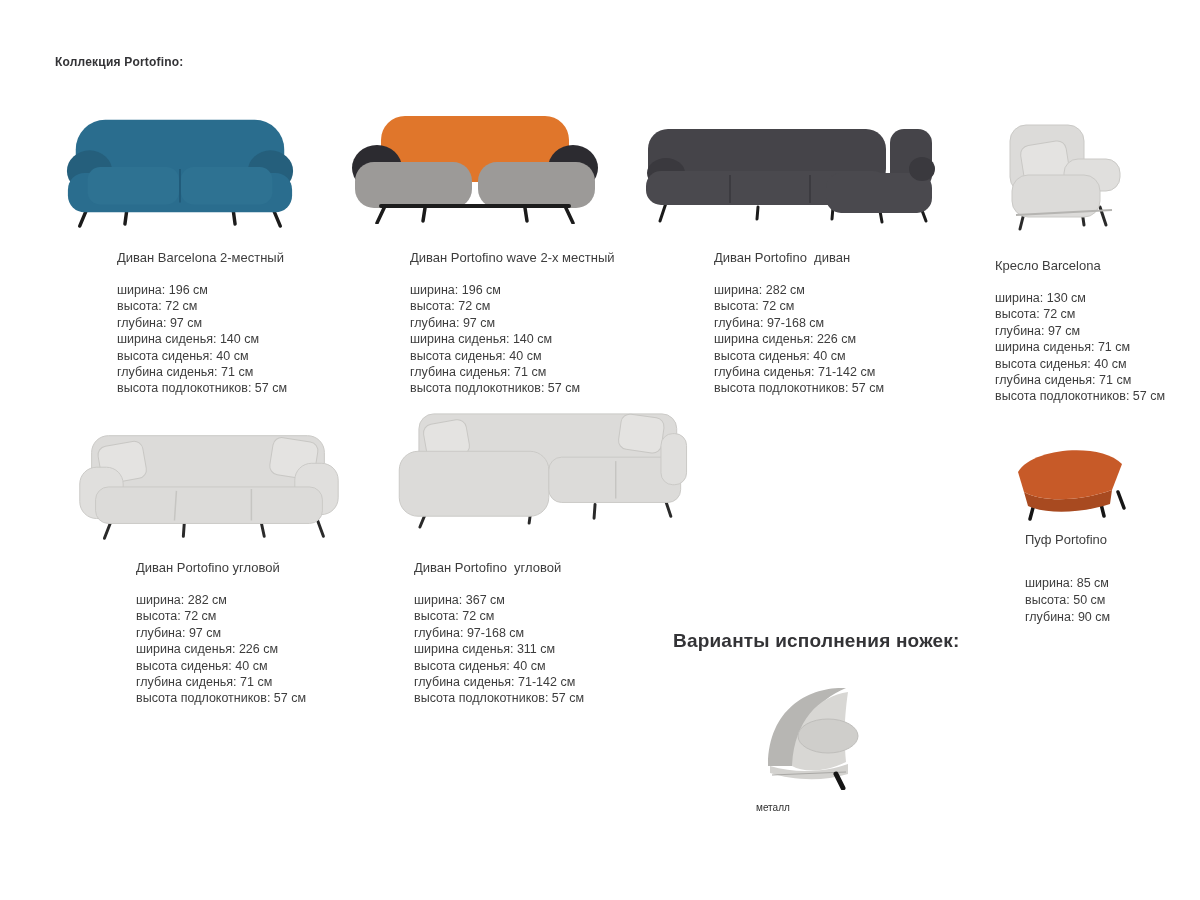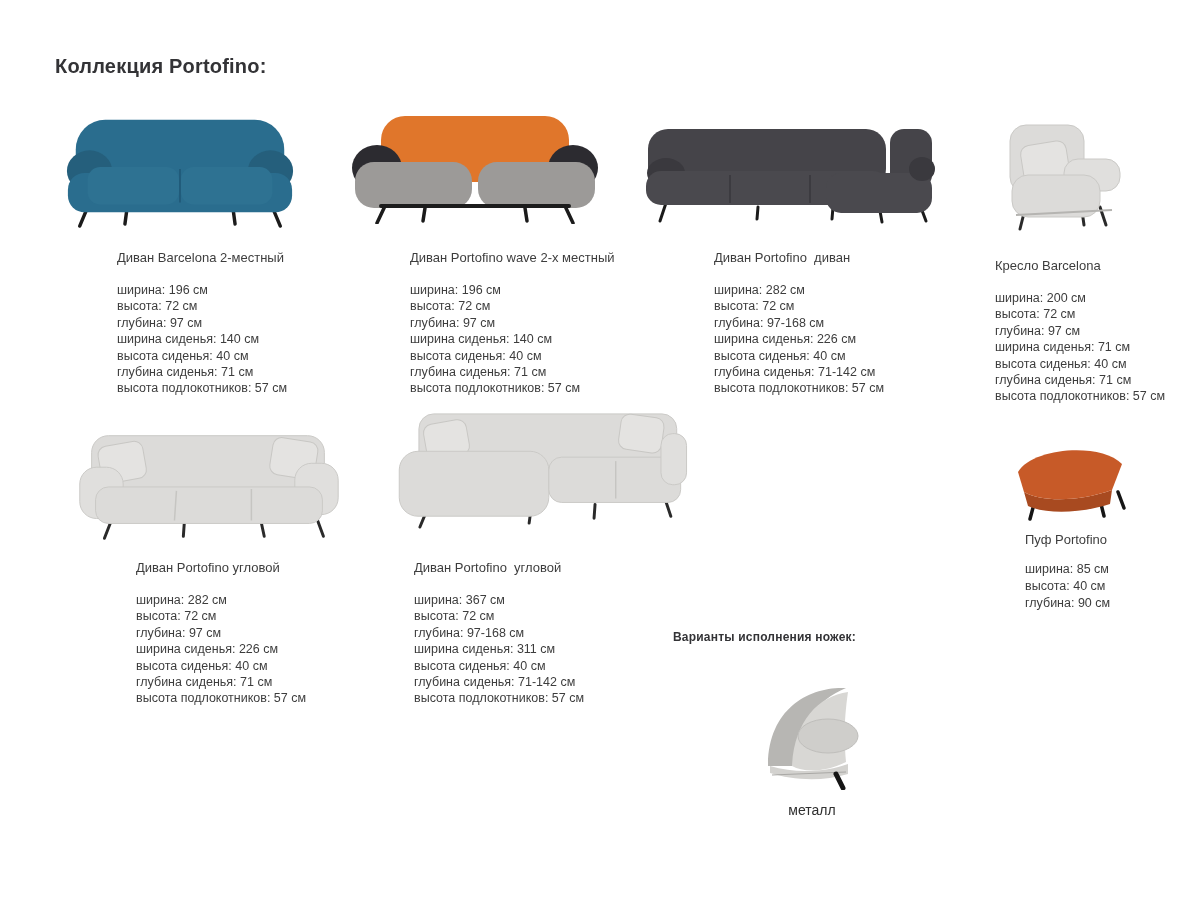--- a/index.html
+++ b/index.html
@@ -4,30 +4,30 @@
 <style>
   * { margin:0; padding:0; box-sizing:border-box; }
   html,body { background:#ffffff; }
   body { font-family:"Liberation Sans", sans-serif; color:#3d3d3d; }
   .page {
     position:relative; width:1200px; height:900px; background:#ffffff;
     overflow:hidden; margin:0 auto;
   }
   .abs { position:absolute; }
   .page-title {
-    font-size:20px; font-weight:bold; color:#333336; letter-spacing:.2px;
+    font-size:12px; font-weight:bold; color:#333336; letter-spacing:.2px;
   }
   .section-title {
-    font-size:12px; font-weight:bold; color:#333336; letter-spacing:.2px;
+    font-size:19px; font-weight:bold; color:#333336; letter-spacing:.2px;
   }
   .p-name { font-size:13px; color:#3d3d3d; margin-bottom:17px; white-space:pre; }
   .p-specs .spec-line { font-size:12.5px; line-height:16.4px; color:#3d3d3d; }
   .pouf-specs .spec-line { line-height:17px; }
   .img-box svg { width:100%; height:100%; display:block; }
-  .leg-label { font-size:14px; color:#2f2f2f; text-align:center; width:112px; }
+  .leg-label { font-size:10px; color:#2f2f2f; text-align:left; width:112px; }
 </style>
 </head>
 <body>
 
 <div class="page">
 
   <div class="abs page-title" style="left:55px; top:55px;">Коллекция Portofino:</div>
 
   <div class="abs img-box" style="left:52px; top:112px; width:256px; height:118px;">
     <svg viewBox="0 0 260 120">
@@ -129,21 +129,21 @@
       <rect x="26" y="6" width="74" height="68" rx="16" stroke="#cac9c6" fill="#dcdbd9"></rect>
       <rect x="38" y="24" width="46" height="38" rx="9" fill="#e4e3e1" stroke="#c8c7c4" transform="rotate(-9 61 43)"></rect>
       <rect x="80" y="40" width="56" height="32" rx="14" fill="#e0dfdd" stroke="#cac9c6"></rect>
       <rect x="28" y="56" width="88" height="42" rx="16" stroke="#cac9c6" fill="#dcdbd9"></rect>
       <path d="M32 96 L128 91" stroke="#b5b4b1" stroke-width="2"></path>
     </svg>
   </div>
   <div class="abs" style="left:995px; top:258px;">
     <div class="p-name">Кресло Barcelona</div>
     <div class="p-specs">
-        <div class="spec-line">ширина: 200 см</div>
+        <div class="spec-line">ширина: 130 см</div>
         <div class="spec-line">высота: 72 см</div>
         <div class="spec-line">глубина: 97 см</div>
         <div class="spec-line">ширина сиденья: 71 см</div>
         <div class="spec-line">высота сиденья: 40 см</div>
         <div class="spec-line">глубина сиденья: 71 см</div>
         <div class="spec-line">высота подлокотников: 57 см</div>
       </div>
   </div>
 
   <div class="abs img-box" style="left:64px; top:424px; width:288px; height:120px;">
@@ -211,24 +211,24 @@
       <g stroke="#151515" stroke-width="3.5" stroke-linecap="round">
         <path d="M34 70 L30 85"></path>
           <path d="M100 66 L104 82"></path>
           <path d="M118 58 L124 74"></path>
       </g>
       <path d="M24 58 C42 68 78 68 112 56 L110 70 C78 80 46 80 28 72 Z" fill="#a84a20"></path>
       <path d="M18 38 C32 14 100 8 122 30 L112 56 C78 68 42 68 24 58 Z" fill="#c75a28"></path>
     </svg>
   </div>
   <div class="abs" style="left:1025px; top:532px;">
-    <div class="p-name" style="margin-bottom:14px;">Пуф Portofino</div>
+    <div class="p-name" style="margin-bottom:28px;">Пуф Portofino</div>
     <div class="p-specs pouf-specs">
         <div class="spec-line">ширина: 85 см</div>
-        <div class="spec-line">высота: 40 см</div>
+        <div class="spec-line">высота: 50 см</div>
         <div class="spec-line">глубина: 90 см</div>
       </div>
   </div>
 
   <div class="abs section-title" style="left:673px; top:630px;">Варианты исполнения ножек:</div>
 
   <div class="abs img-box" style="left:756px; top:674px; width:112px; height:116px;">
     <svg viewBox="0 0 112 116">
       <path d="M12 92 C12 34 54 12 90 14 C60 26 40 54 38 92 Z" fill="#b7b6b3"></path>
       <path d="M36 92 C38 48 62 22 92 18 C88 46 88 66 90 88 C70 98 48 99 36 92 Z" fill="#d8d7d4"></path>

